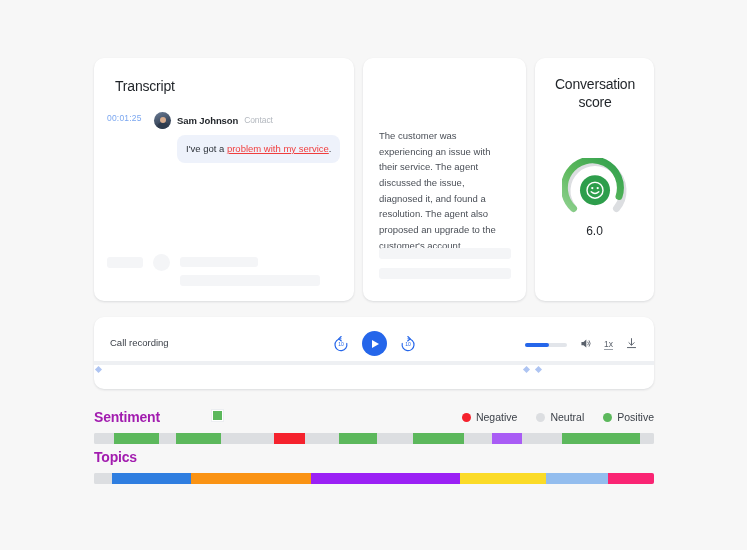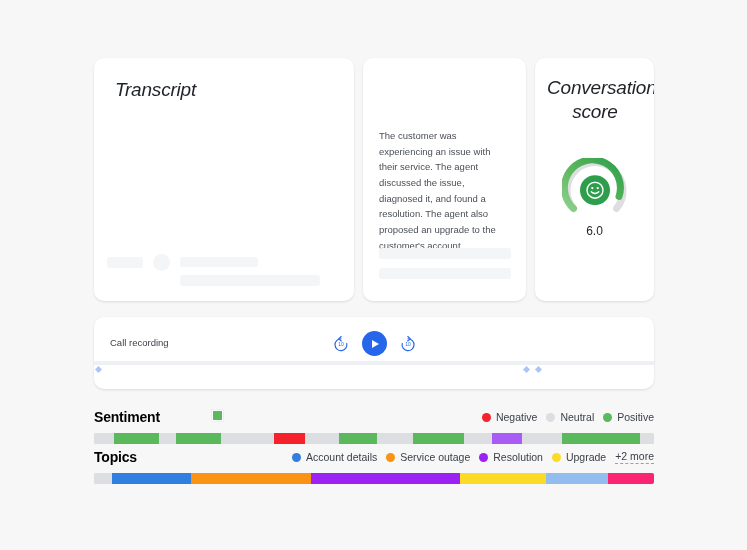--- a/index.html
+++ b/index.html
@@ -35,25 +35,24 @@
     border-radius: 10px;
     box-shadow: 0 1px 3px rgba(16,24,40,0.07), 0 1px 2px rgba(16,24,40,0.05);
     position: relative;
     overflow: hidden;
   }
   .card-transcript { width: 260px; }
   .card-summary   { width: 163px; }
   .card-score     { width: 119px; }
 
   .card-title {
-    font-size: 19px;
+    font-size: 14px;
     color: #1f2328;
     letter-spacing: -0.2px;
     line-height: 1.25;
-    font-style: italic;
   }
   .card-transcript .card-title {
     position: absolute;
     left: 21px; top: 20px;
   }
   .card-summary .card-title {
     position: absolute;
     left: 16px; top: 18px;
     width: 128px;
   }
@@ -311,39 +310,39 @@
   .sec-topics    { top: 445px; }
 
   .sec-head {
     position: relative;
     height: 24px;
     display: flex;
     align-items: center;
   }
   .sec-title {
     font-size: 14px;
-    color: #000000;
+    color: #a21caf;
     font-weight: bold;
     letter-spacing: -0.2px;
   }
   .tip-square {
     position: absolute;
     left: 118px;
     top: 5px;
     width: 9px; height: 9px;
     background: #5cb85c;
     border: 1.5px solid #ffffff;
     box-shadow: 0 0 0 1px #eceef1;
   }
   .legend {
     position: absolute;
     right: 0;
     display: flex;
     align-items: center;
-    gap: 9px;
+    gap: 19px;
     margin-left: 20px;
   }
   .legend-item {
     display: flex;
     align-items: center;
     gap: 5px;
     font-size: 10.5px;
     color: #3c4149;
   }
   .dot {
@@ -373,20 +372,29 @@
 
 <div class="stage">
 
   <div class="cards-row">
 
     <div class="card card-transcript">
       <div class="card-title">Transcript</div>
 
       <div class="transcript-body">
 
+        <div class="msg">
+          <div class="ts">00:01:25</div>
+          <div class="msg-head">
+            <div class="avatar contact"></div>
+            <span class="speaker">Sam Johnson</span>
+            <span class="role">Contact</span>
+          </div>
+          <div class="bubble"><span>I've got a </span><span class="hl-red">problem with my service</span><span>.</span></div>
+        </div>
 
       </div>
 
       <div class="skeleton-row">
         <div class="sk sk-ts"></div>
         <div class="sk sk-av"></div>
         <div class="sk sk-l1"></div>
         <div class="sk sk-l2"></div>
       </div>
     </div>
@@ -446,20 +454,40 @@
 
       <span class="icon-btn">
         <svg width="18" height="18" viewBox="0 0 20 20">
           <path d="M10 4.2 A 6.6 6.6 0 1 1 3.6 9.4" fill="none" stroke="#2566ea" stroke-width="1.3" stroke-linecap="round"></path>
           <path d="M9.8 1.7 L 12.6 4.3 L 9.6 6.6" fill="none" stroke="#2566ea" stroke-width="1.3" stroke-linecap="round" stroke-linejoin="round"></path>
           <text x="10" y="12.6" font-size="5.6" fill="#2566ea" text-anchor="middle" font-family="Liberation Sans, sans-serif">10</text>
         </svg>
       </span>
     </div>
 
+    <div class="right-controls">
+      <span class="vol-track">
+        <span class="vol-fill" style="width: 56%;"></span>
+      </span>
+      <span>
+        <svg width="13" height="13" viewBox="0 0 16 16">
+          <path d="M3 6 H5.5 L9 3 V13 L5.5 10 H3 Z" fill="#5a616b"></path>
+          <path d="M11 6.2 Q12.6 8 11 9.8" fill="none" stroke="#5a616b" stroke-width="1.1" stroke-linecap="round"></path>
+          <path d="M12.6 4.6 Q15.1 8 12.6 11.4" fill="none" stroke="#5a616b" stroke-width="1.1" stroke-linecap="round"></path>
+        </svg>
+      </span>
+      <span class="speed-label">1x</span>
+      <span>
+        <svg width="13" height="13" viewBox="0 0 16 16">
+          <path d="M8 2 V9.6" fill="none" stroke="#5a616b" stroke-width="1.2" stroke-linecap="round"></path>
+          <path d="M4.8 7 L8 10.2 L11.2 7" fill="none" stroke="#5a616b" stroke-width="1.2" stroke-linecap="round" stroke-linejoin="round"></path>
+          <path d="M3 13 H13" fill="none" stroke="#5a616b" stroke-width="1.2" stroke-linecap="round"></path>
+        </svg>
+      </span>
+    </div>
 
     <div class="timeline">
       <span class="tl-marker" style="left:2px;"></span>
       <span class="tl-marker" style="left:430px;"></span>
       <span class="tl-marker" style="left:442px;"></span>
     </div>
   </div>
 
   <div class="section sec-sentiment">
     <div class="sec-head">
@@ -495,39 +523,20 @@
         <span class="seg" title="Other" style="width: 5.5%; background: rgb(169, 92, 245);"></span>
         <span class="seg" title="Neutral" style="width: 7%; background: rgb(220, 222, 225);"></span>
         <span class="seg" title="Positive" style="width: 14%; background: rgb(92, 184, 92);"></span>
         <span class="seg" title="Neutral" style="width: 2.5%; background: rgb(220, 222, 225);"></span>
       </div>
   </div>
 
   <div class="section sec-topics">
     <div class="sec-head">
       <span class="sec-title">Topics</span>
-      <span class="legend">
-        <span class="legend-item">
-          <span class="dot" style="background:#2f7ee0"></span>
-          <span>Account details</span>
-        </span>
-        <span class="legend-item">
-          <span class="dot" style="background:#fa9314"></span>
-          <span>Service outage</span>
-        </span>
-        <span class="legend-item">
-          <span class="dot" style="background:#9b21f5"></span>
-          <span>Resolution</span>
-        </span>
-        <span class="legend-item">
-          <span class="dot" style="background:#fbdb28"></span>
-          <span>Upgrade</span>
-        </span>
-        <span class="more-link">+2 more</span>
-      </span>
     </div>
     <div class="bar" id="topics-bar">
         <span class="seg" title="None" style="width: 3.3%; background: rgb(220, 222, 225);"></span>
         <span class="seg" title="Account details" style="width: 14%; background: rgb(47, 126, 224);"></span>
         <span class="seg" title="Service outage" style="width: 21.5%; background: rgb(250, 147, 20);"></span>
         <span class="seg" title="Resolution" style="width: 26.5%; background: rgb(155, 33, 245);"></span>
         <span class="seg" title="Upgrade" style="width: 15.5%; background: rgb(251, 219, 40);"></span>
         <span class="seg" title="Other topic 1" style="width: 11%; background: rgb(147, 189, 238);"></span>
         <span class="seg" title="Other topic 2" style="width: 8.2%; background: rgb(250, 36, 115);"></span>
       </div>

